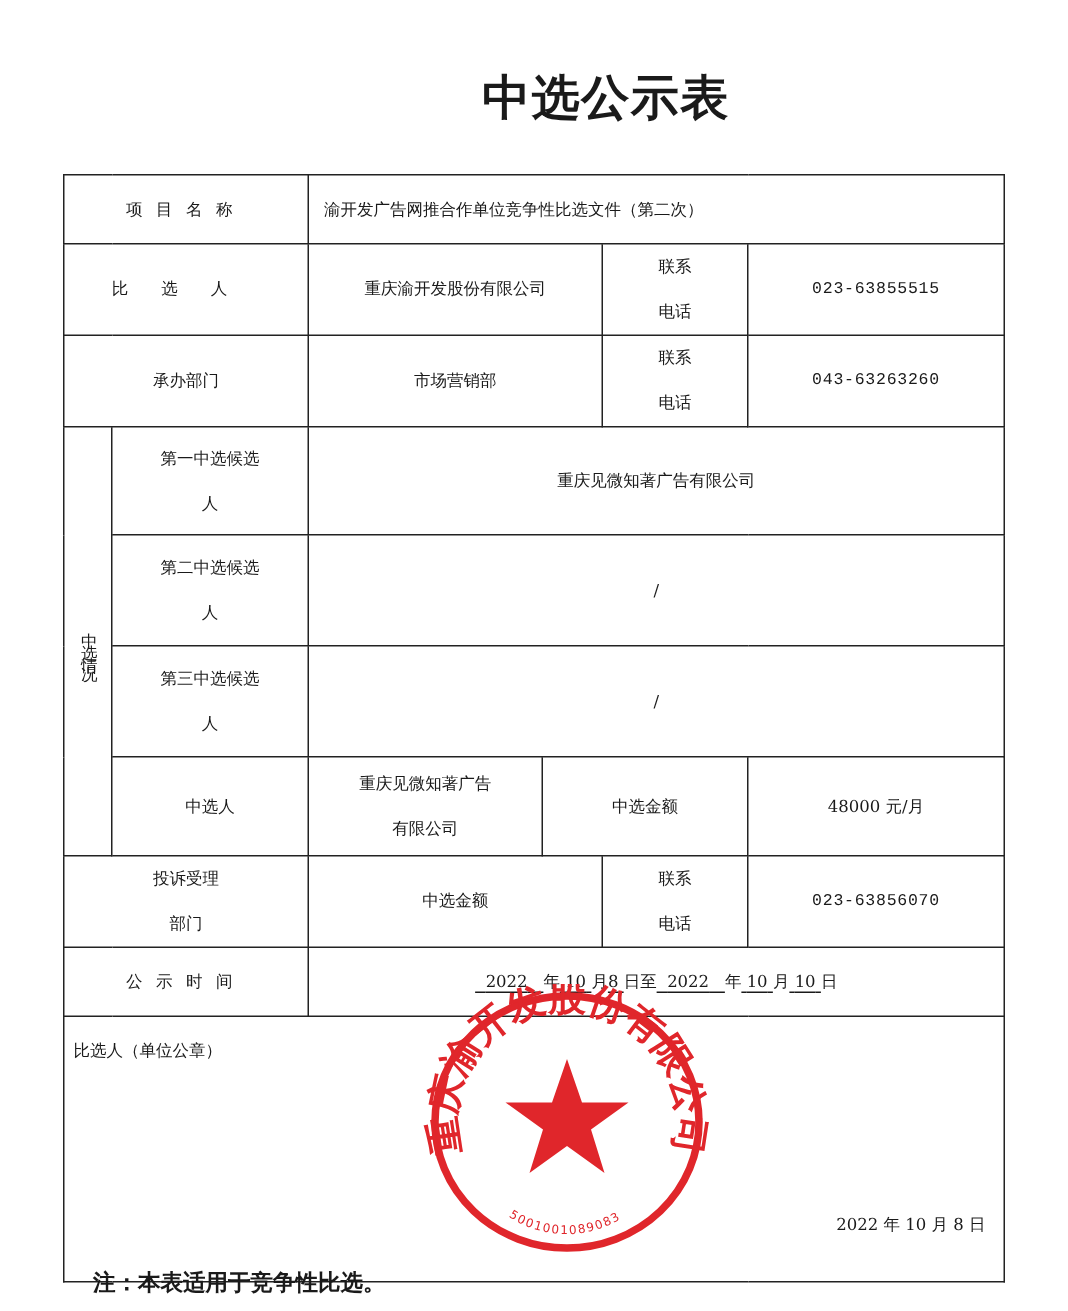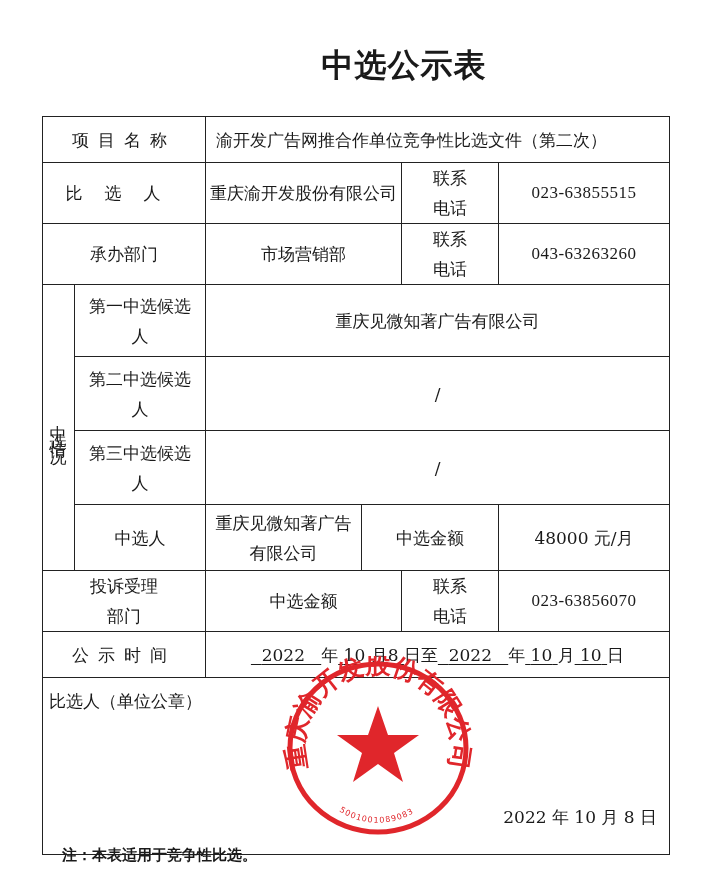--- a/index.html
+++ b/index.html
@@ -10,32 +10,32 @@
   }
   .title {
     position: absolute; left: 0; top: 44px; width: 712px; text-align: center;
     font-size: 32px; font-weight: bold; letter-spacing: 1px;
     font-family: Liberation Serif, serif;
     padding-left: 48px;
   }
   table.form {
     position: absolute; left: 42px; top: 116px; width: 627px;
     border-collapse: collapse; table-layout: fixed;
-    font-size: 17px;
+    font-size: 11px;
   }
   table.form td {
     border: 1.5px solid #222;
     text-align: center; vertical-align: middle;
     padding: 0 4px; line-height: 30px;
   }
   .spaced { letter-spacing: 9px; }
   .spaced-wide { letter-spacing: 22px; }
   .left { text-align: left !important; padding-left: 10px !important; }
   .vert { writing-mode: vertical-rl; text-orientation: upright; letter-spacing: 8px; line-height: 20px; padding: 0 !important; }
-  .mono { font-family: Liberation Serif, serif; letter-spacing: 0.5px; }
+  .mono { font-family: Liberation Mono, monospace; letter-spacing: 0.5px; }
   .u { text-decoration: underline; text-underline-offset: 3px; white-space: pre; margin-top: 44px; }
   .stamp-cell { height: 176px; vertical-align: top !important; position: relative; }
   .stamp-label { position: absolute; left: 6px; top: 8px; }
   .stamp-date { position: absolute; right: 12px; bottom: 22px; }
   .seal { position: absolute; left: 282px; top: 656px; width: 192px; height: 180px; pointer-events: none; }
   .note {
     position: absolute; left: 62px; top: 846px; font-size: 15px; font-weight: bold;
     font-family: "DejaVu Sans", "Liberation Sans", sans-serif;
   }
 </style>

